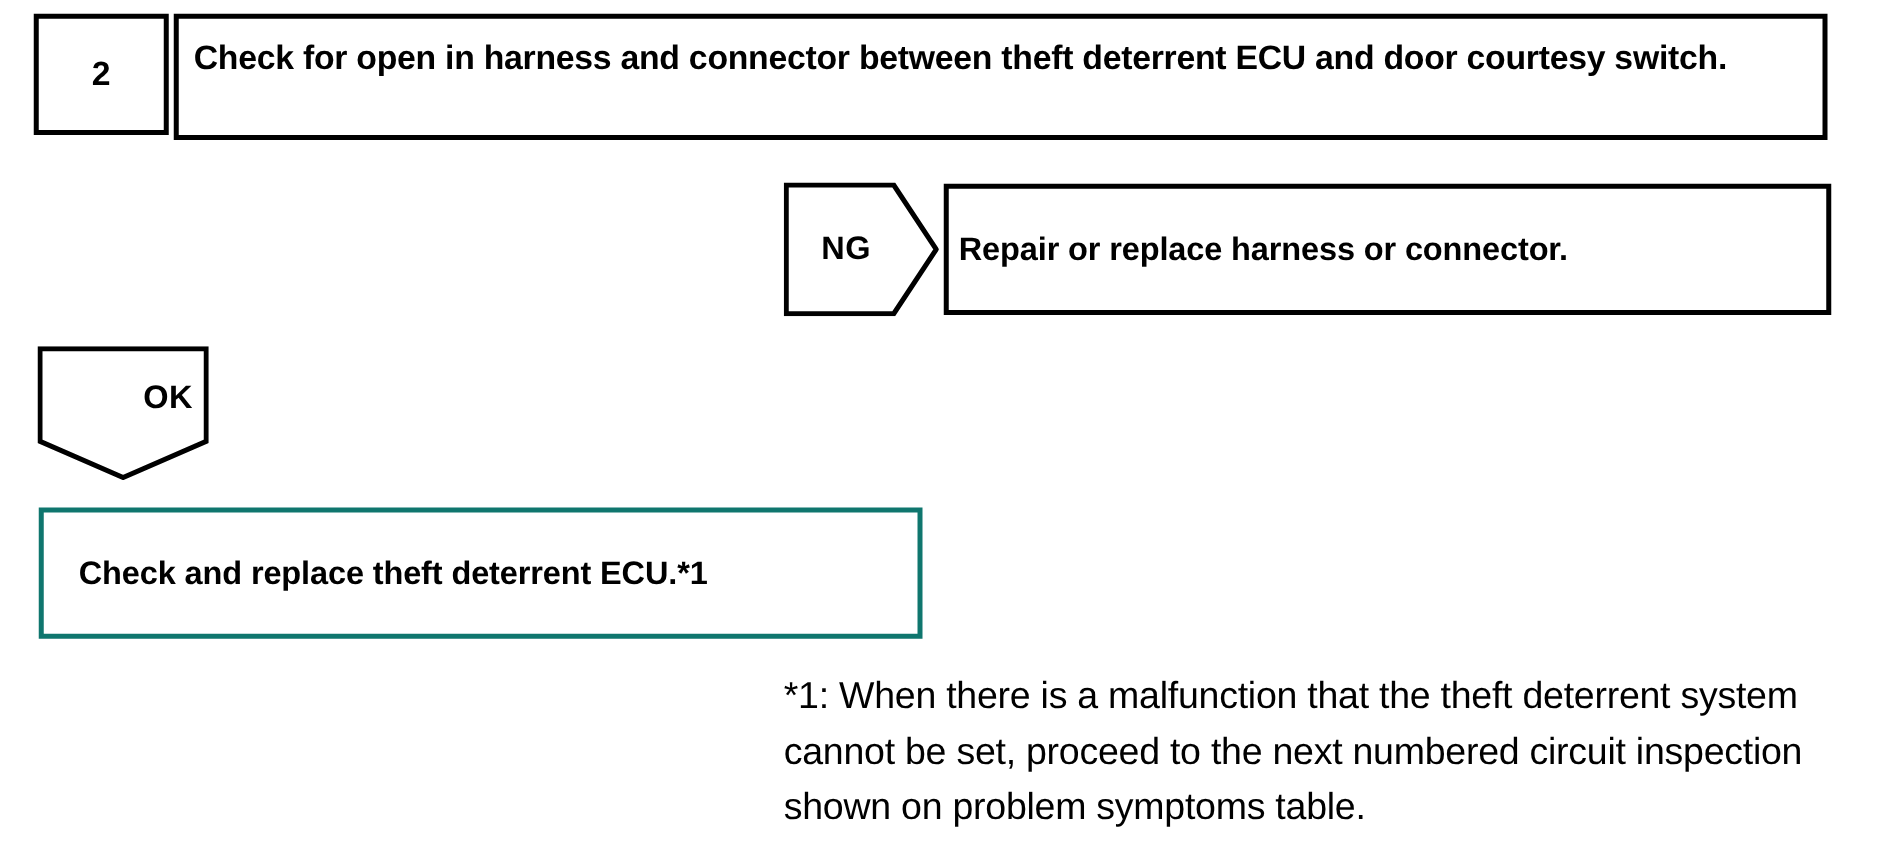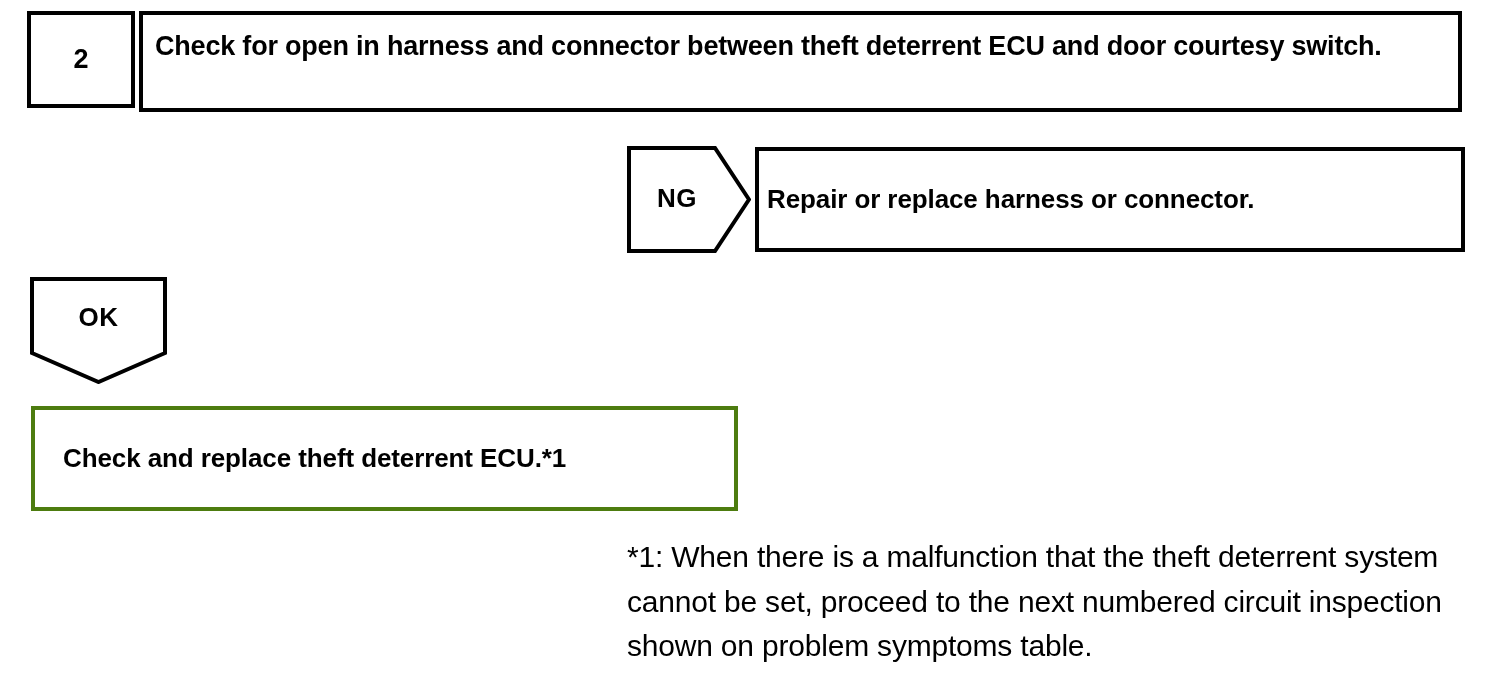--- a/index.html
+++ b/index.html
@@ -135,30 +135,31 @@
     left: 0;
     top: 0;
     width: 137px;
     height: 80px;
     display: flex;
     align-items: center;
     justify-content: center;
     font-size: 26px;
     font-weight: bold;
     letter-spacing: 0.5px;
+    padding-left: 36px;
   }
 
   
   .ecu-box {
     position: absolute;
     left: 31px;
     top: 406px;
     width: 707px;
     height: 105px;
-    border: 4px solid #4d7c0f;
+    border: 4px solid #0f766e;
     box-sizing: border-box;
     background: #fff;
   }
   .ecu-box .txt {
     position: absolute;
     left: 28px;
     top: 33px;
     font-size: 26px;
     font-weight: bold;
     letter-spacing: -0.1px;

